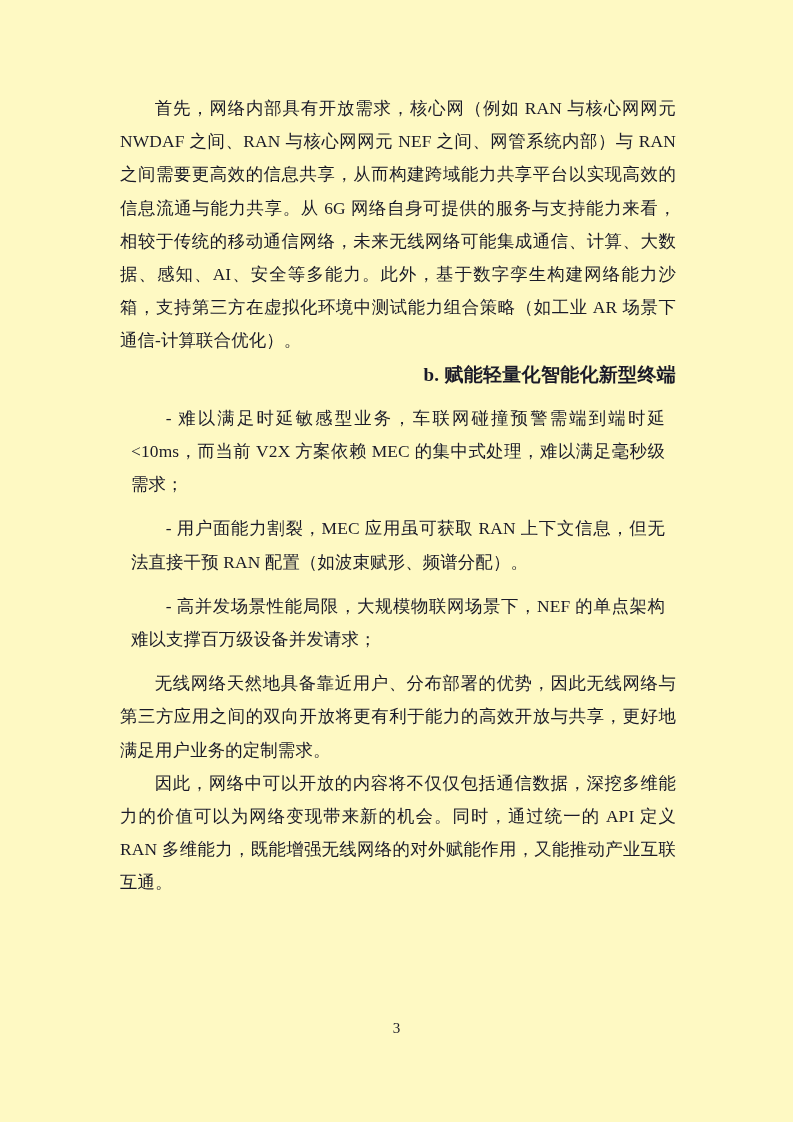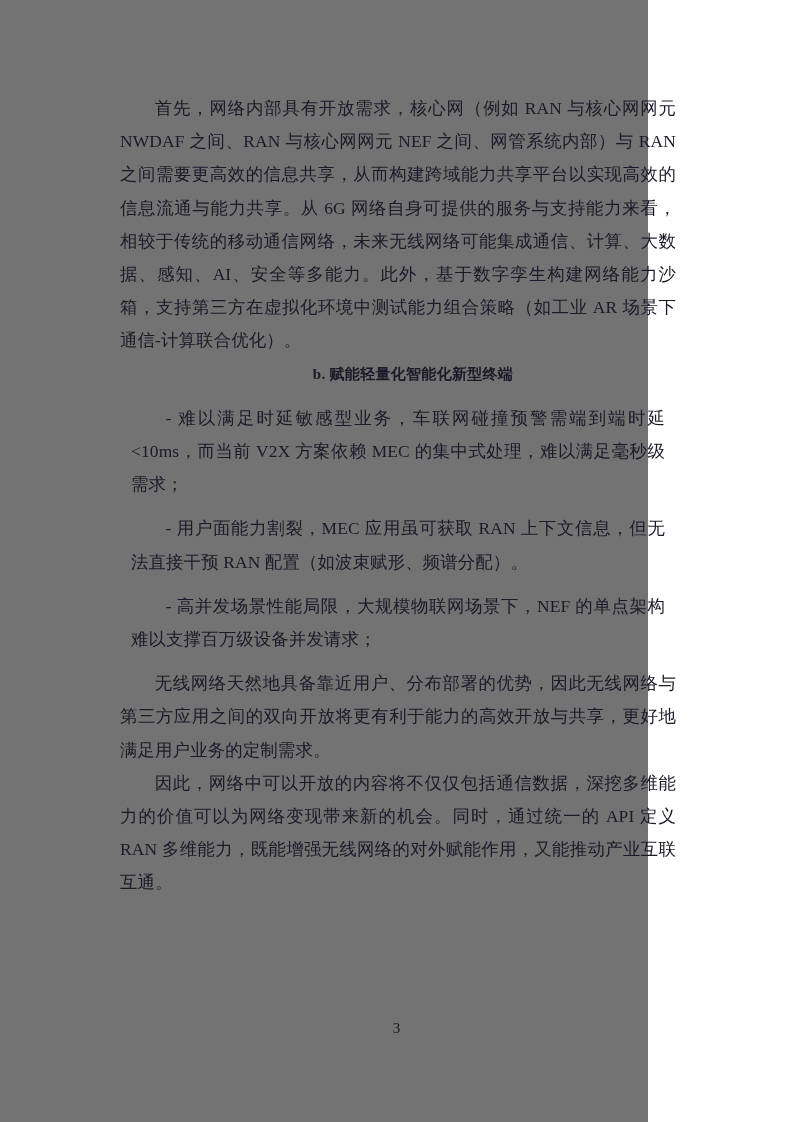--- a/index.html
+++ b/index.html
@@ -12,23 +12,23 @@
     height: 1122px;
     position: relative;
     font-family: "Liberation Serif", "DejaVu Serif", serif;
     color: #1a1a28;
     overflow: hidden;
   }
 
   .page {
     position: absolute;
     left: 0; top: 0;
-    width: 648px;
+    width: 793px;
     height: 1122px;
-    background: #737373;
+    background: #fef9c3;
   }
 
   .content {
     position: absolute;
     left: 120px;
     top: 92px;
     width: 556px;
   }
 
   
@@ -52,25 +52,25 @@
     line-height: 33.2px;
     text-align: justify;
     text-justify: inter-ideograph;
     text-indent: 2em;
     letter-spacing: 0.15px;
   }
 
   
   p.heading {
     margin: 0;
-    font-size: 15px;
+    font-size: 19px;
     line-height: 33.2px;
     font-weight: bold;
     text-indent: 2em;
-    text-align: center;
+    text-align: right;
     letter-spacing: 0.3px;
   }
 
   .page-number {
     position: absolute;
     left: 0;
     top: 1020px;
     width: 793px;
     text-align: center;
     font-size: 15px;

